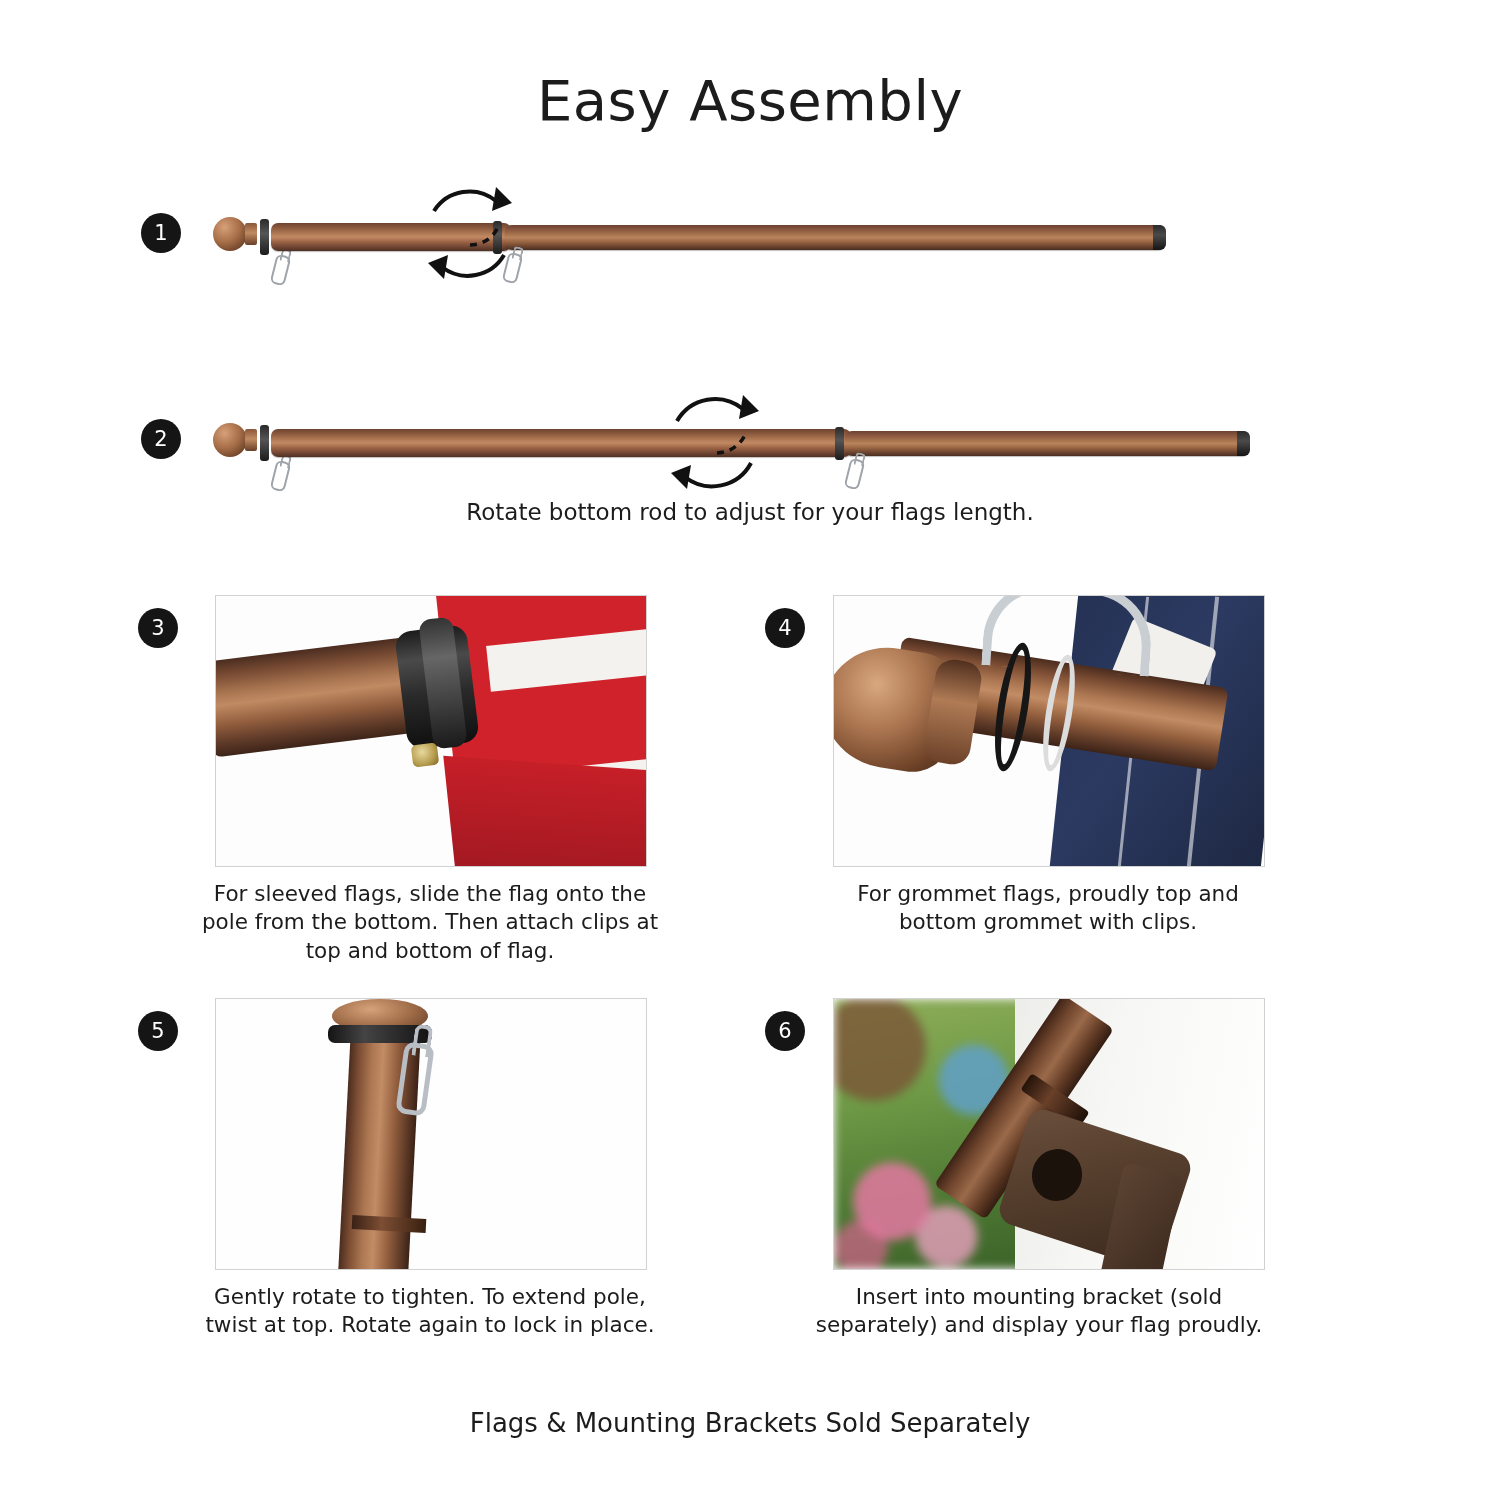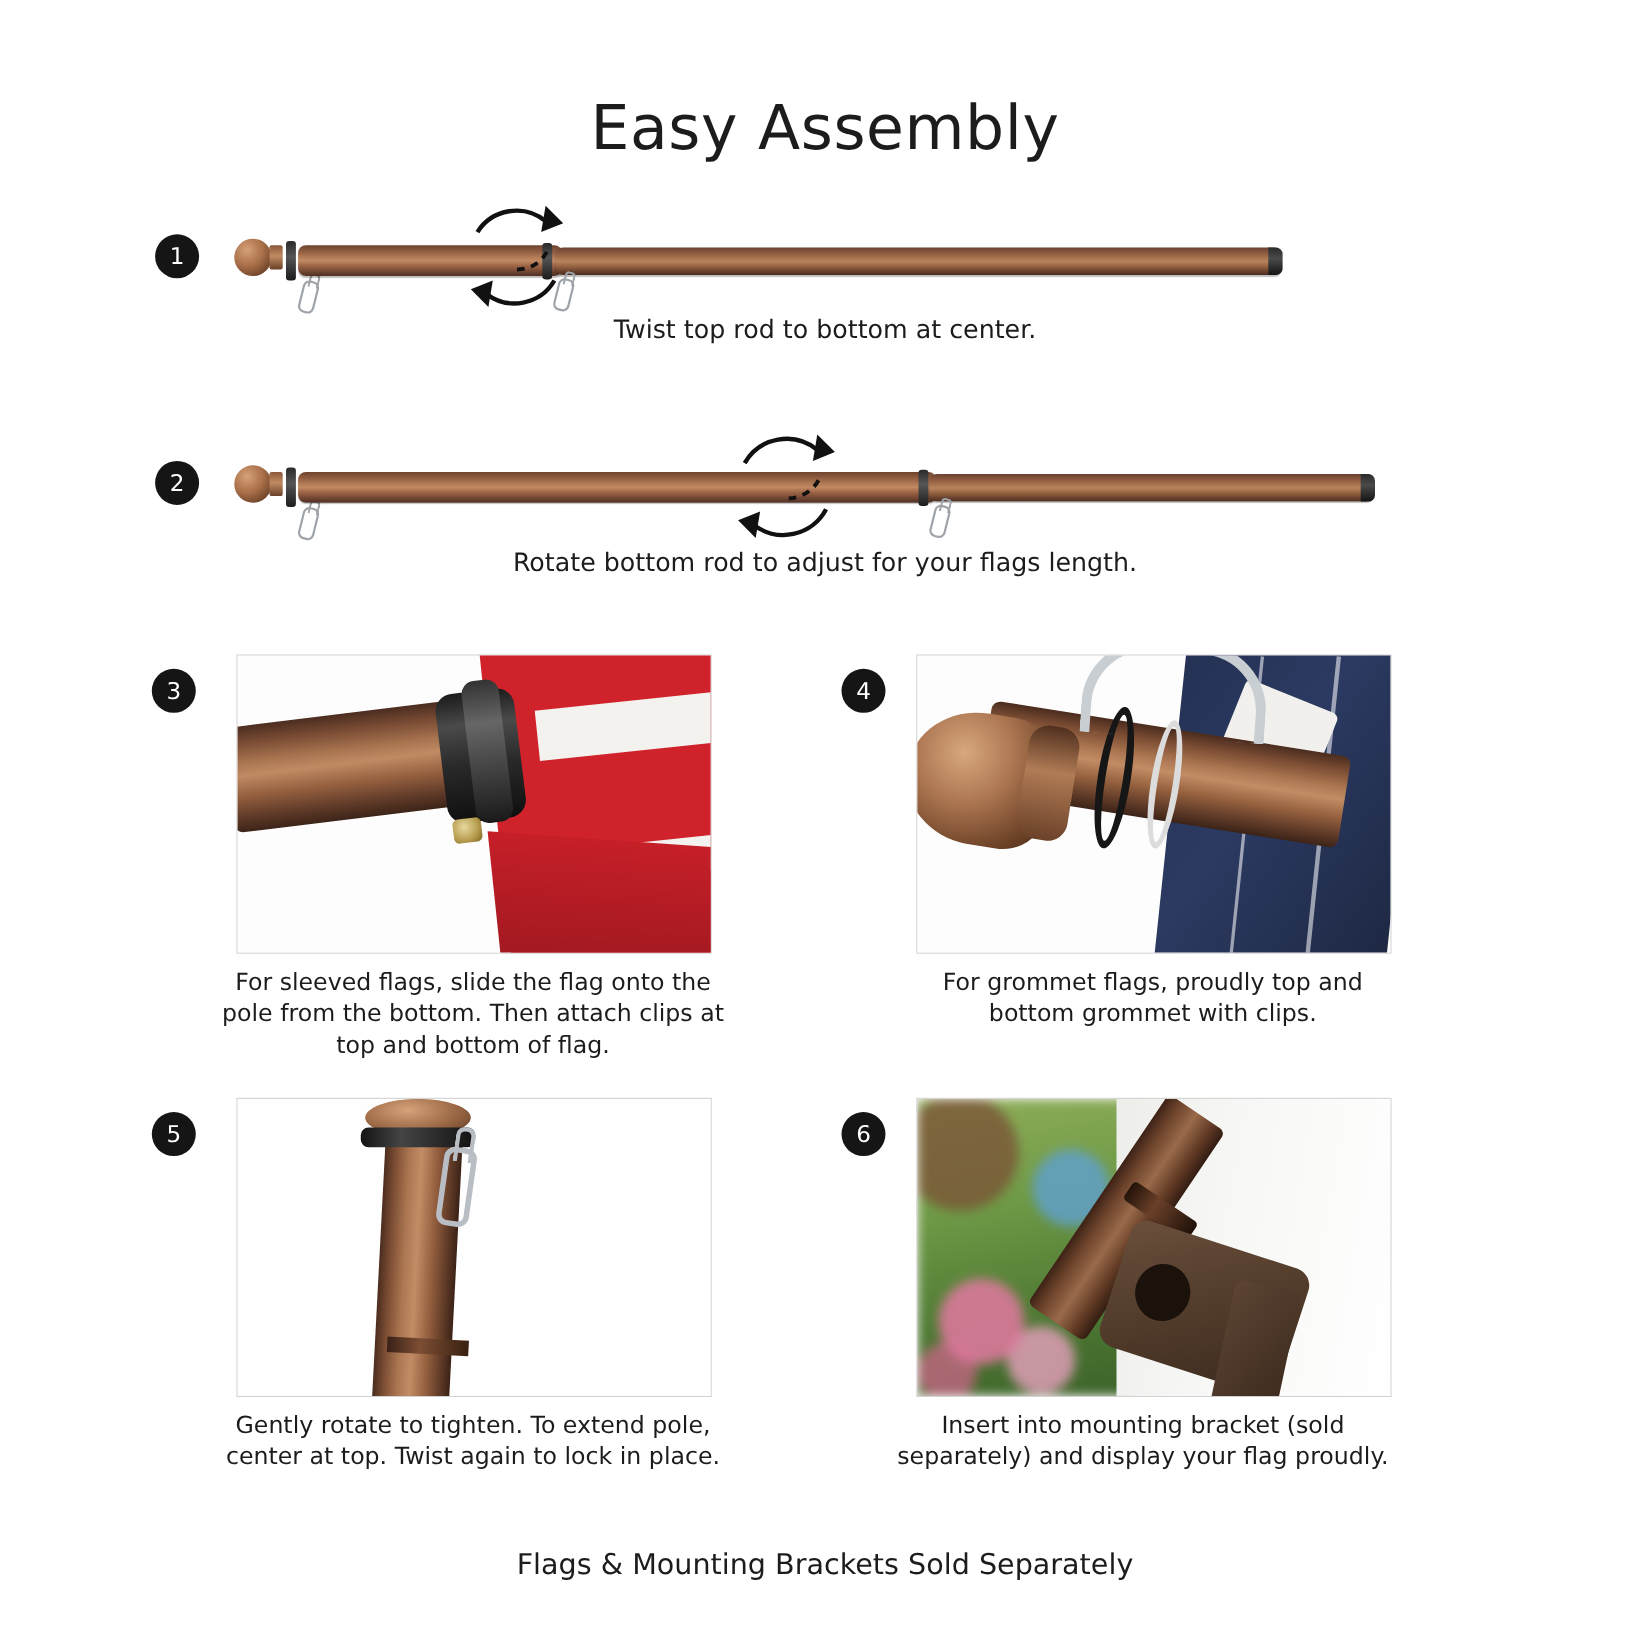--- a/index.html
+++ b/index.html
@@ -14,21 +14,21 @@
     color: #1a1a1a;
     position: relative;
     overflow: hidden;
   }
 
   .page-title {
     text-align: center;
     font-size: 56px;
     font-weight: 400;
     letter-spacing: 0.5px;
-    margin: 16px;
+    margin: 0;
     padding-top: 68px;
     color: #1c1c1c;
   }
 
   
   .badge {
     width: 40px;
     height: 40px;
     border-radius: 50%;
     background: #151515;
@@ -481,21 +481,20 @@
 
     <svg class="rot-arrows" style="left:195px;top:-22px;" width="140" height="110" viewBox="0 0 140 110">
       <path d="M34,28 A42,42 0 0,1 96,18" fill="none" stroke="#111" stroke-width="4"></path>
       <polygon points="96,4 112,20 92,28" fill="#111"></polygon>
       <path d="M104,72 A42,42 0 0,1 42,84" fill="none" stroke="#111" stroke-width="4"></path>
       <polygon points="44,96 28,80 48,72" fill="#111"></polygon>
       <path d="M70,62 A30,30 0 0,0 98,44" fill="none" stroke="#111" stroke-width="3.5" stroke-dasharray="7,6"></path>
     </svg>
   </div>
 
-  <div class="rod-caption" style="top:82px;">Twist top rod to bottom at center.</div>
 </div>
 
 <div class="rod-step" style="top:405px;height:130px;">
   <div class="badge" style="left:141px;top:14px;">2</div>
 
   <div class="rod-wrap" style="left:205px;top:0px;width:1090px;height:100px;">
     <div class="finial" style="left:8px;top:18px;"></div>
     <div class="finial-neck" style="left:40px;top:24px;"></div>
     <div class="ring" style="left:55px;top:20px;height:36px;"></div>
     <div class="clip" style="left:68px;top:56px;"></div>
@@ -556,21 +555,21 @@
 <div class="photo-step" style="left:0;top:998px;width:750px;">
   <div class="badge" style="left:138px;top:13px;">5</div>
   <div class="photo-frame" style="left:215px;top:0;width:430px;height:270px;">
     <div class="p5-bg"></div>
     <div class="p5-pole"></div>
     <div class="p5-joint"></div>
     <div class="p5-top"></div>
     <div class="p5-collar"></div>
     <div class="p5-clip"></div>
   </div>
-  <div class="photo-caption" style="left:200px;top:285px;width:460px;">Gently rotate to tighten. To extend pole, center at top. Twist again to lock in place.</div>
+  <div class="photo-caption" style="left:200px;top:285px;width:460px;">Gently rotate to tighten. To extend pole, twist at top. Rotate again to lock in place.</div>
 </div>
 
 <div class="photo-step" style="left:750px;top:998px;width:750px;">
   <div class="badge" style="left:15px;top:13px;">6</div>
   <div class="photo-frame" style="left:83px;top:0;width:430px;height:270px;">
     <div class="p6-garden"></div>
     <div class="p6-wall"></div>
     <div class="p6-pole"></div>
     <div class="p6-ring"></div>
     <div class="p6-bracket"></div>

